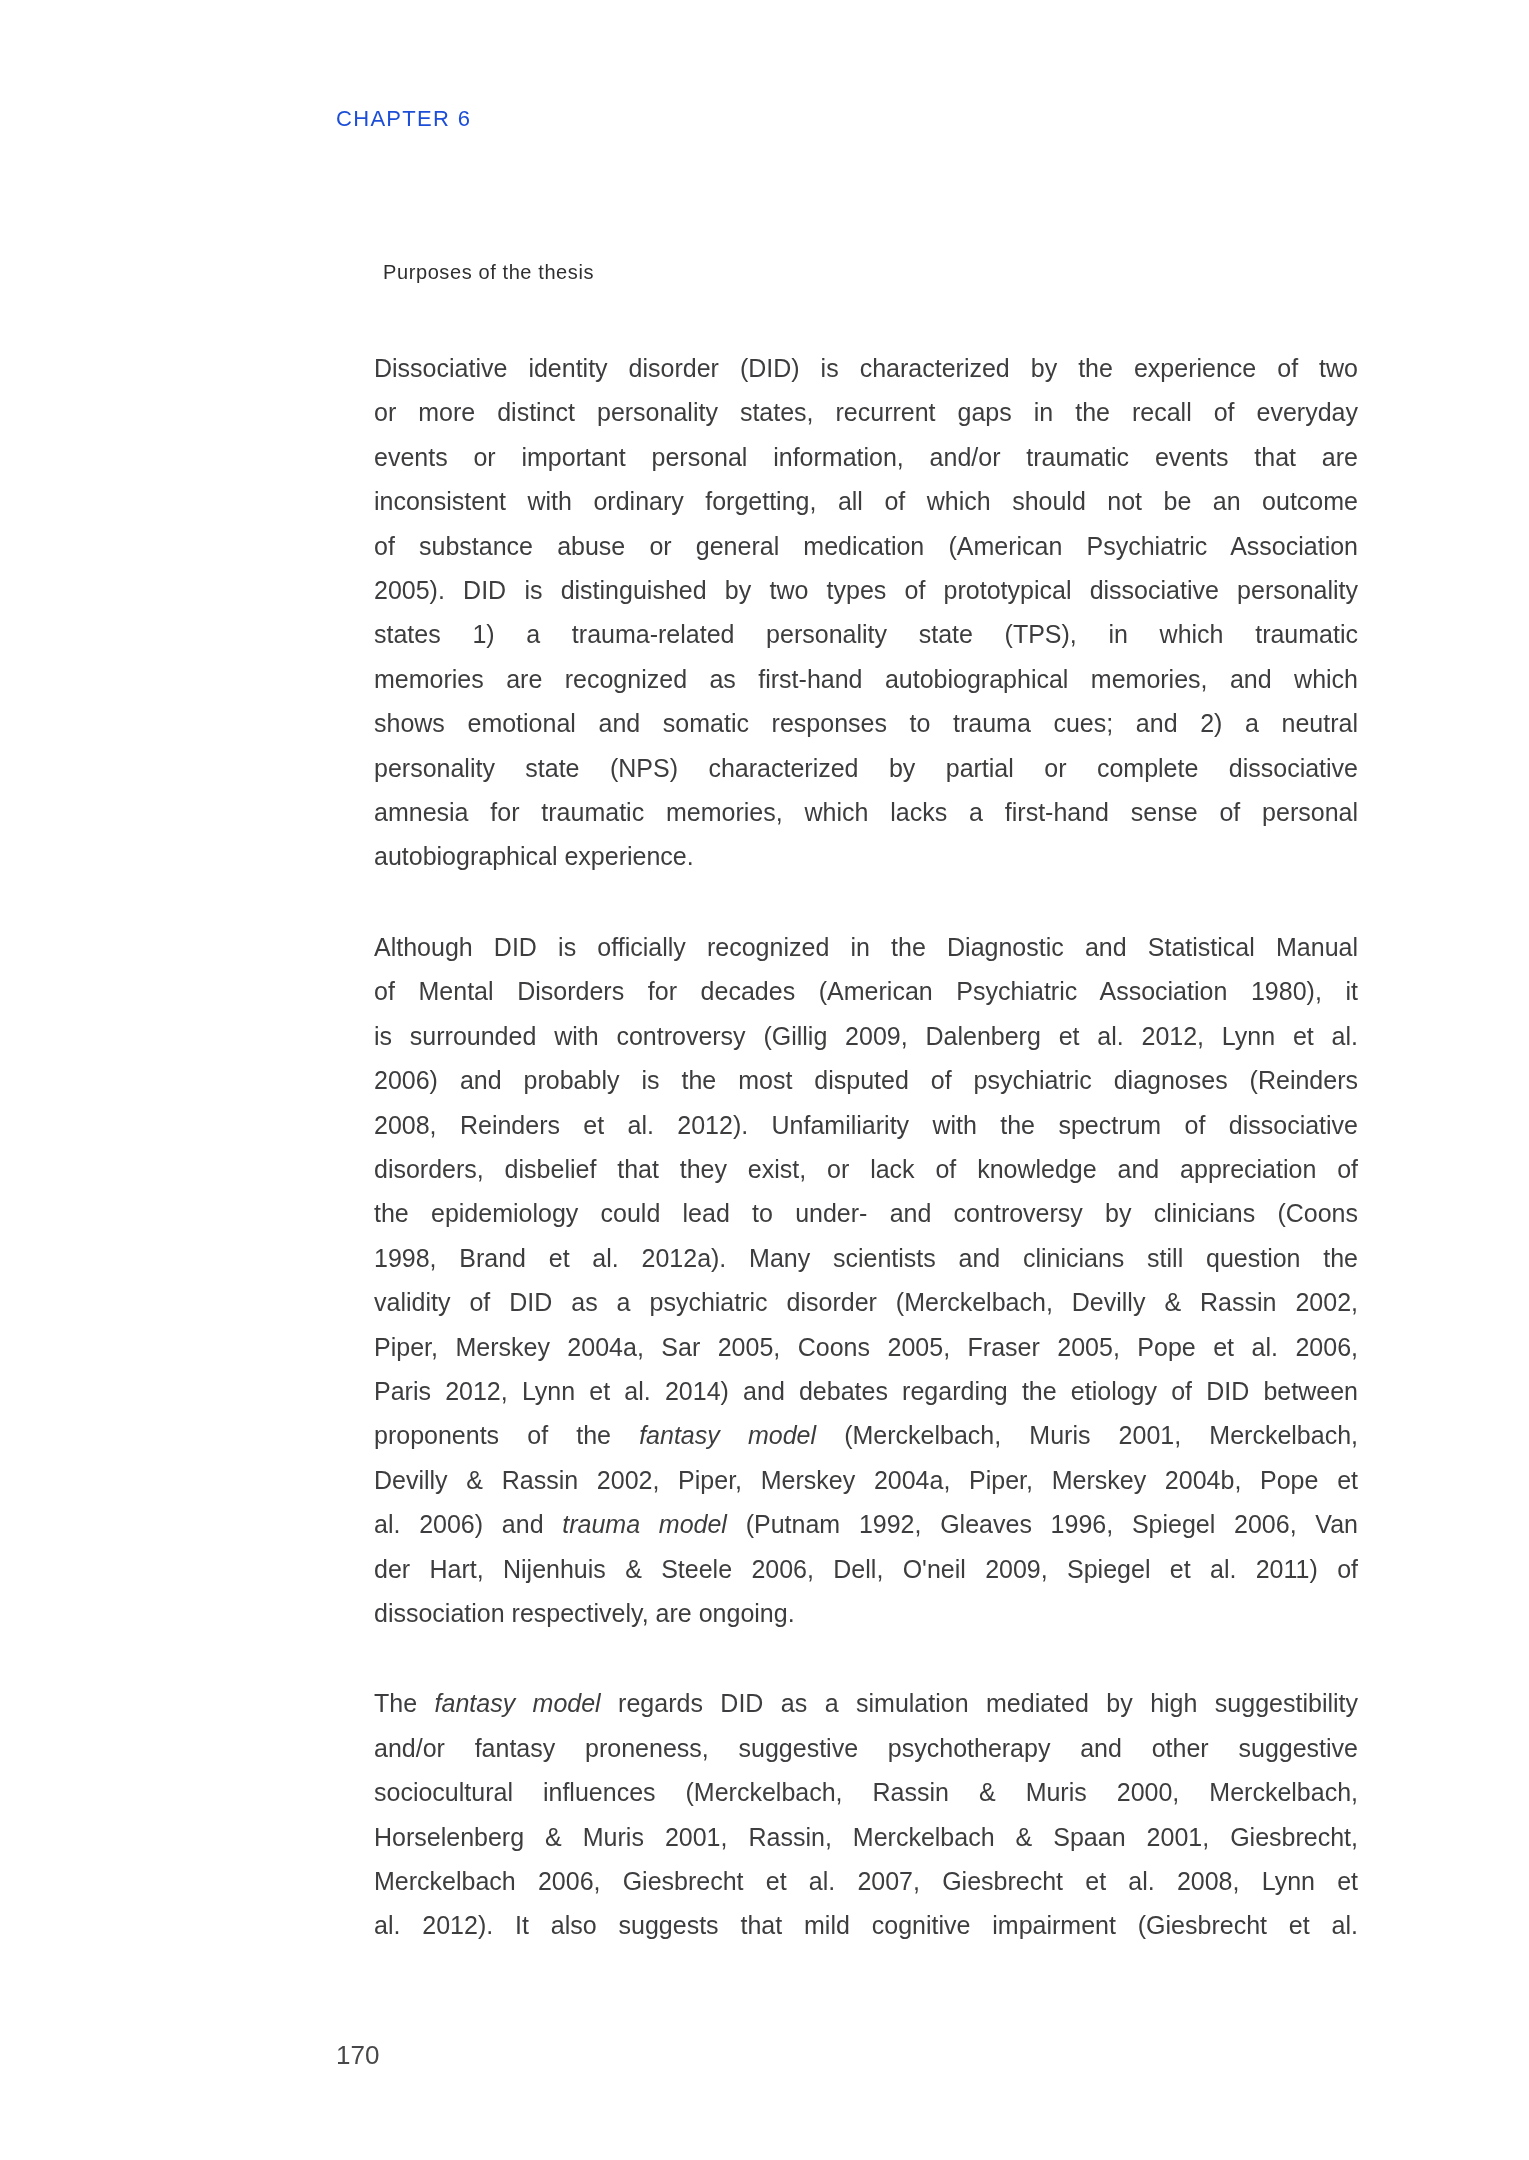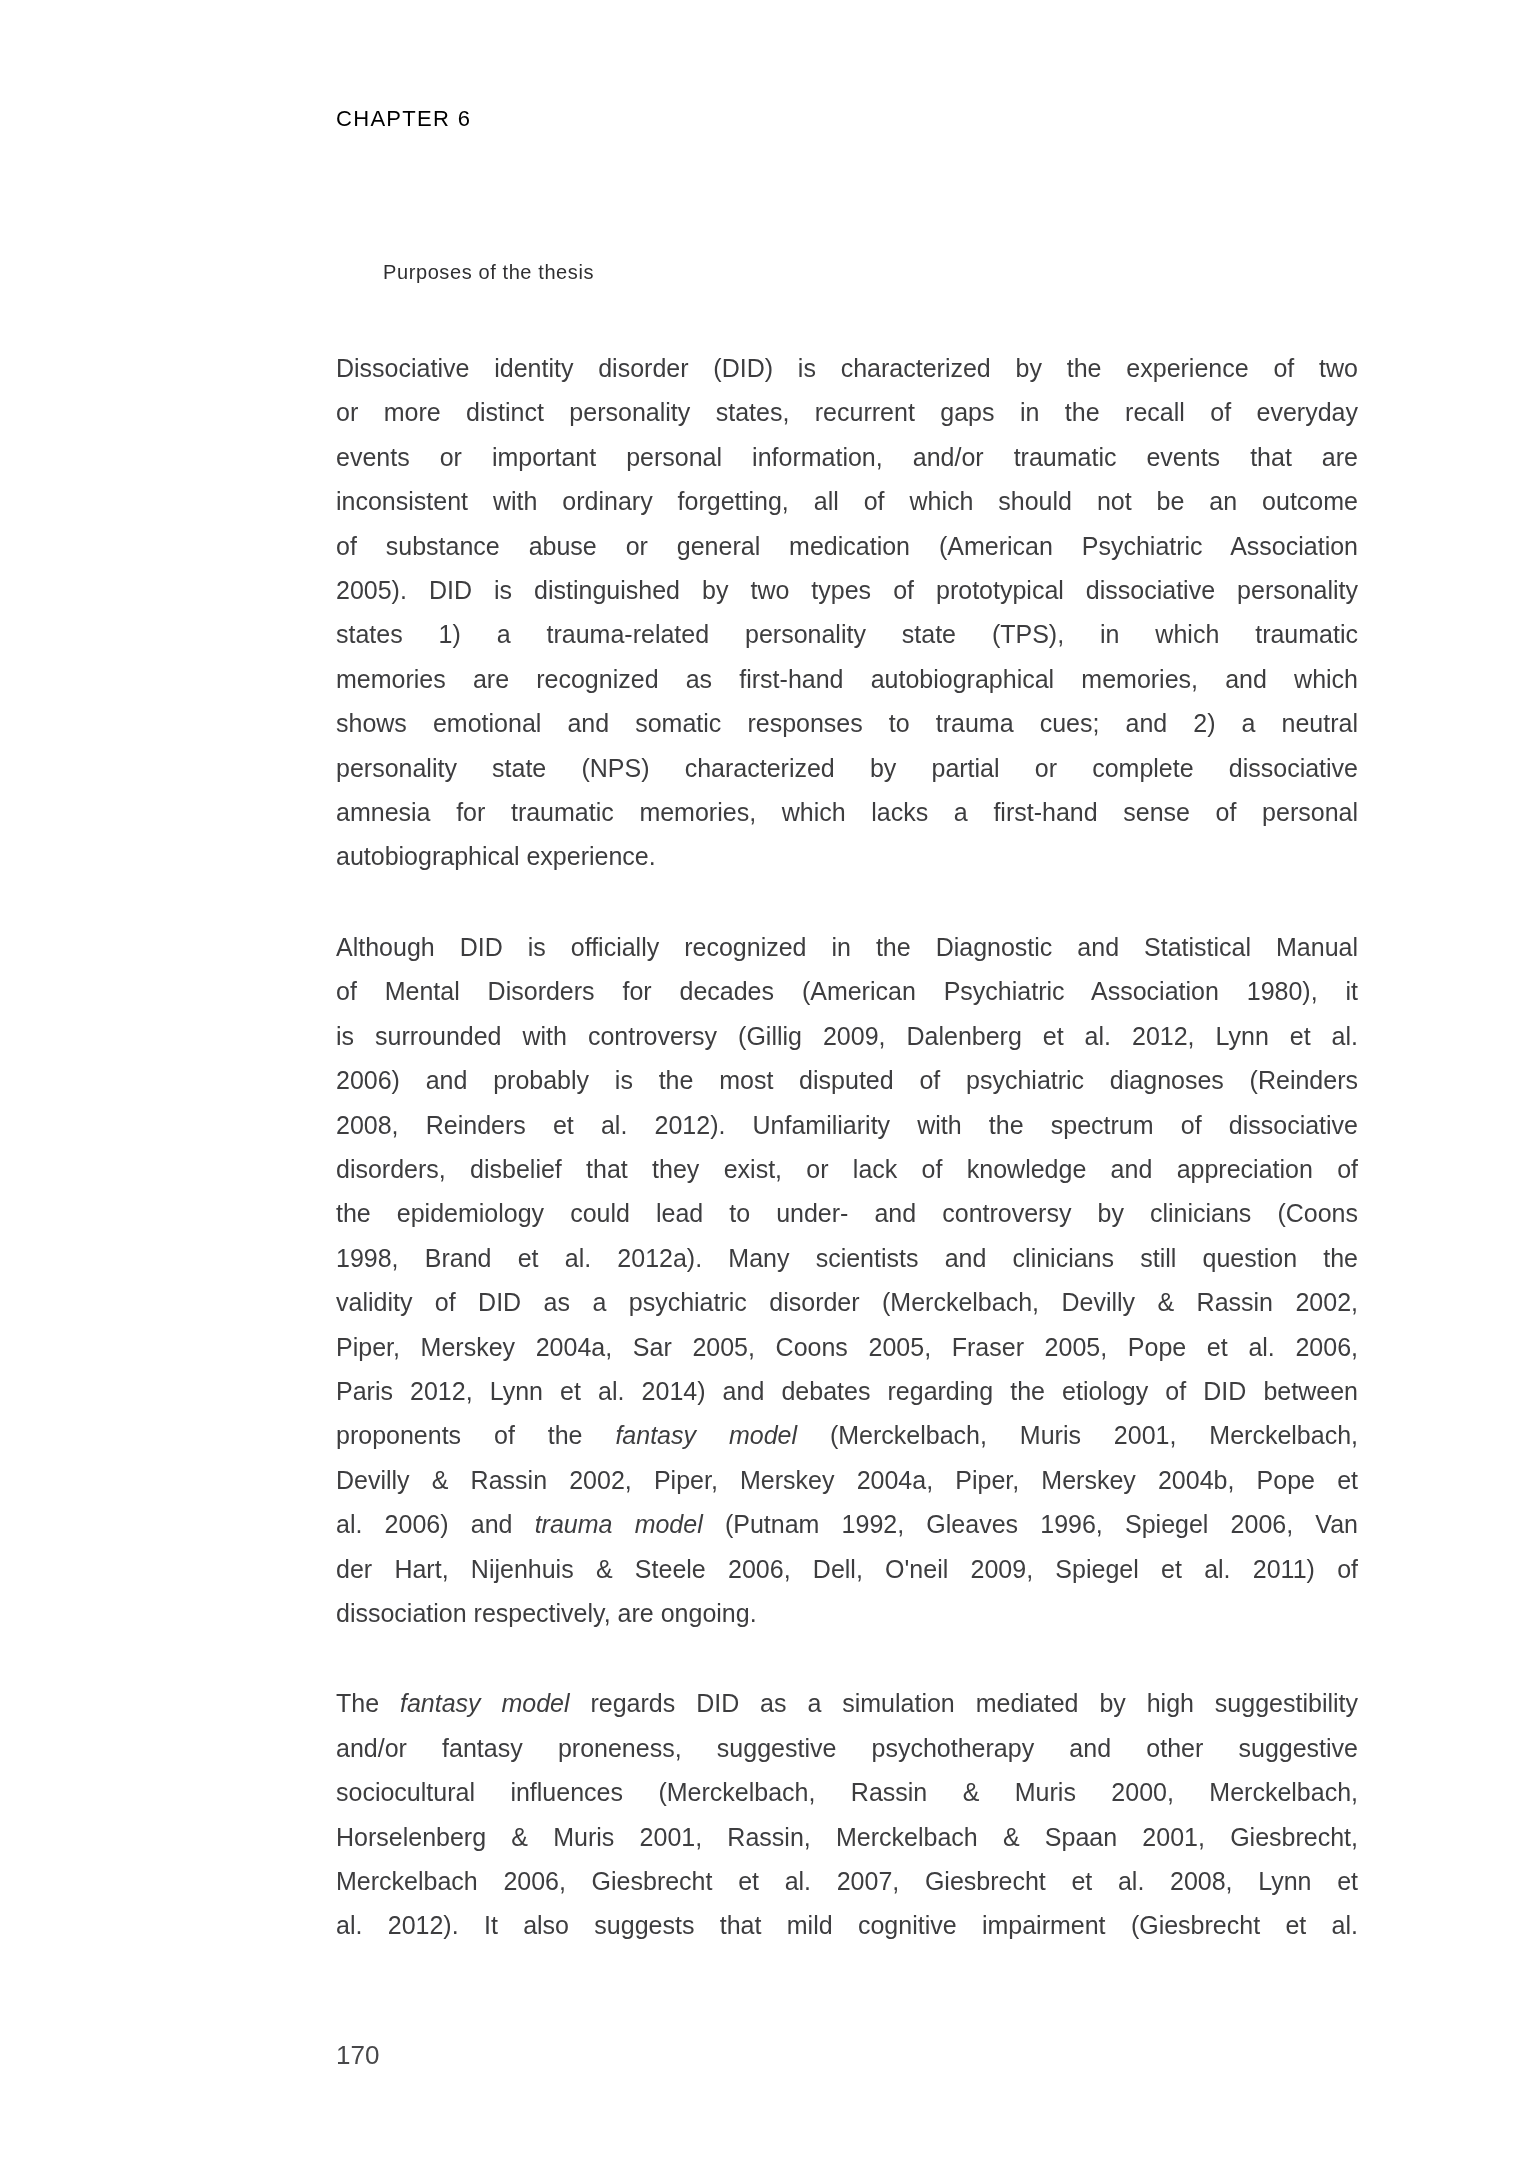--- a/index.html
+++ b/index.html
@@ -14,21 +14,21 @@
     background: #ffffff;
     font-family: "Liberation Sans", sans-serif;
     overflow: hidden;
   }
   .chapter-label {
     position: absolute;
     left: 336px;
     top: 106px;
     font-size: 22px;
     letter-spacing: 1.3px;
-    color: #000000;
+    color: #1d4ed8;
     font-weight: normal;
   }
   .section-heading {
     position: absolute;
     left: 383px;
     top: 261px;
     margin: 0;
     font-size: 20px;
     font-weight: normal;
     letter-spacing: 0.6px;
@@ -44,20 +44,21 @@
     color: #3d3d3f;
     font-weight: 300;
   }
   .paragraph {
     margin: 0 0 46px 0;
   }
   .line {
     text-align: justify;
     text-align-last: justify;
     white-space: normal;
+    margin-left: 38px;
   }
   .line.last {
     text-align-last: left;
   }
   .line em {
     font-style: italic;
   }
   .page-number {
     position: absolute;
     left: 336px;

